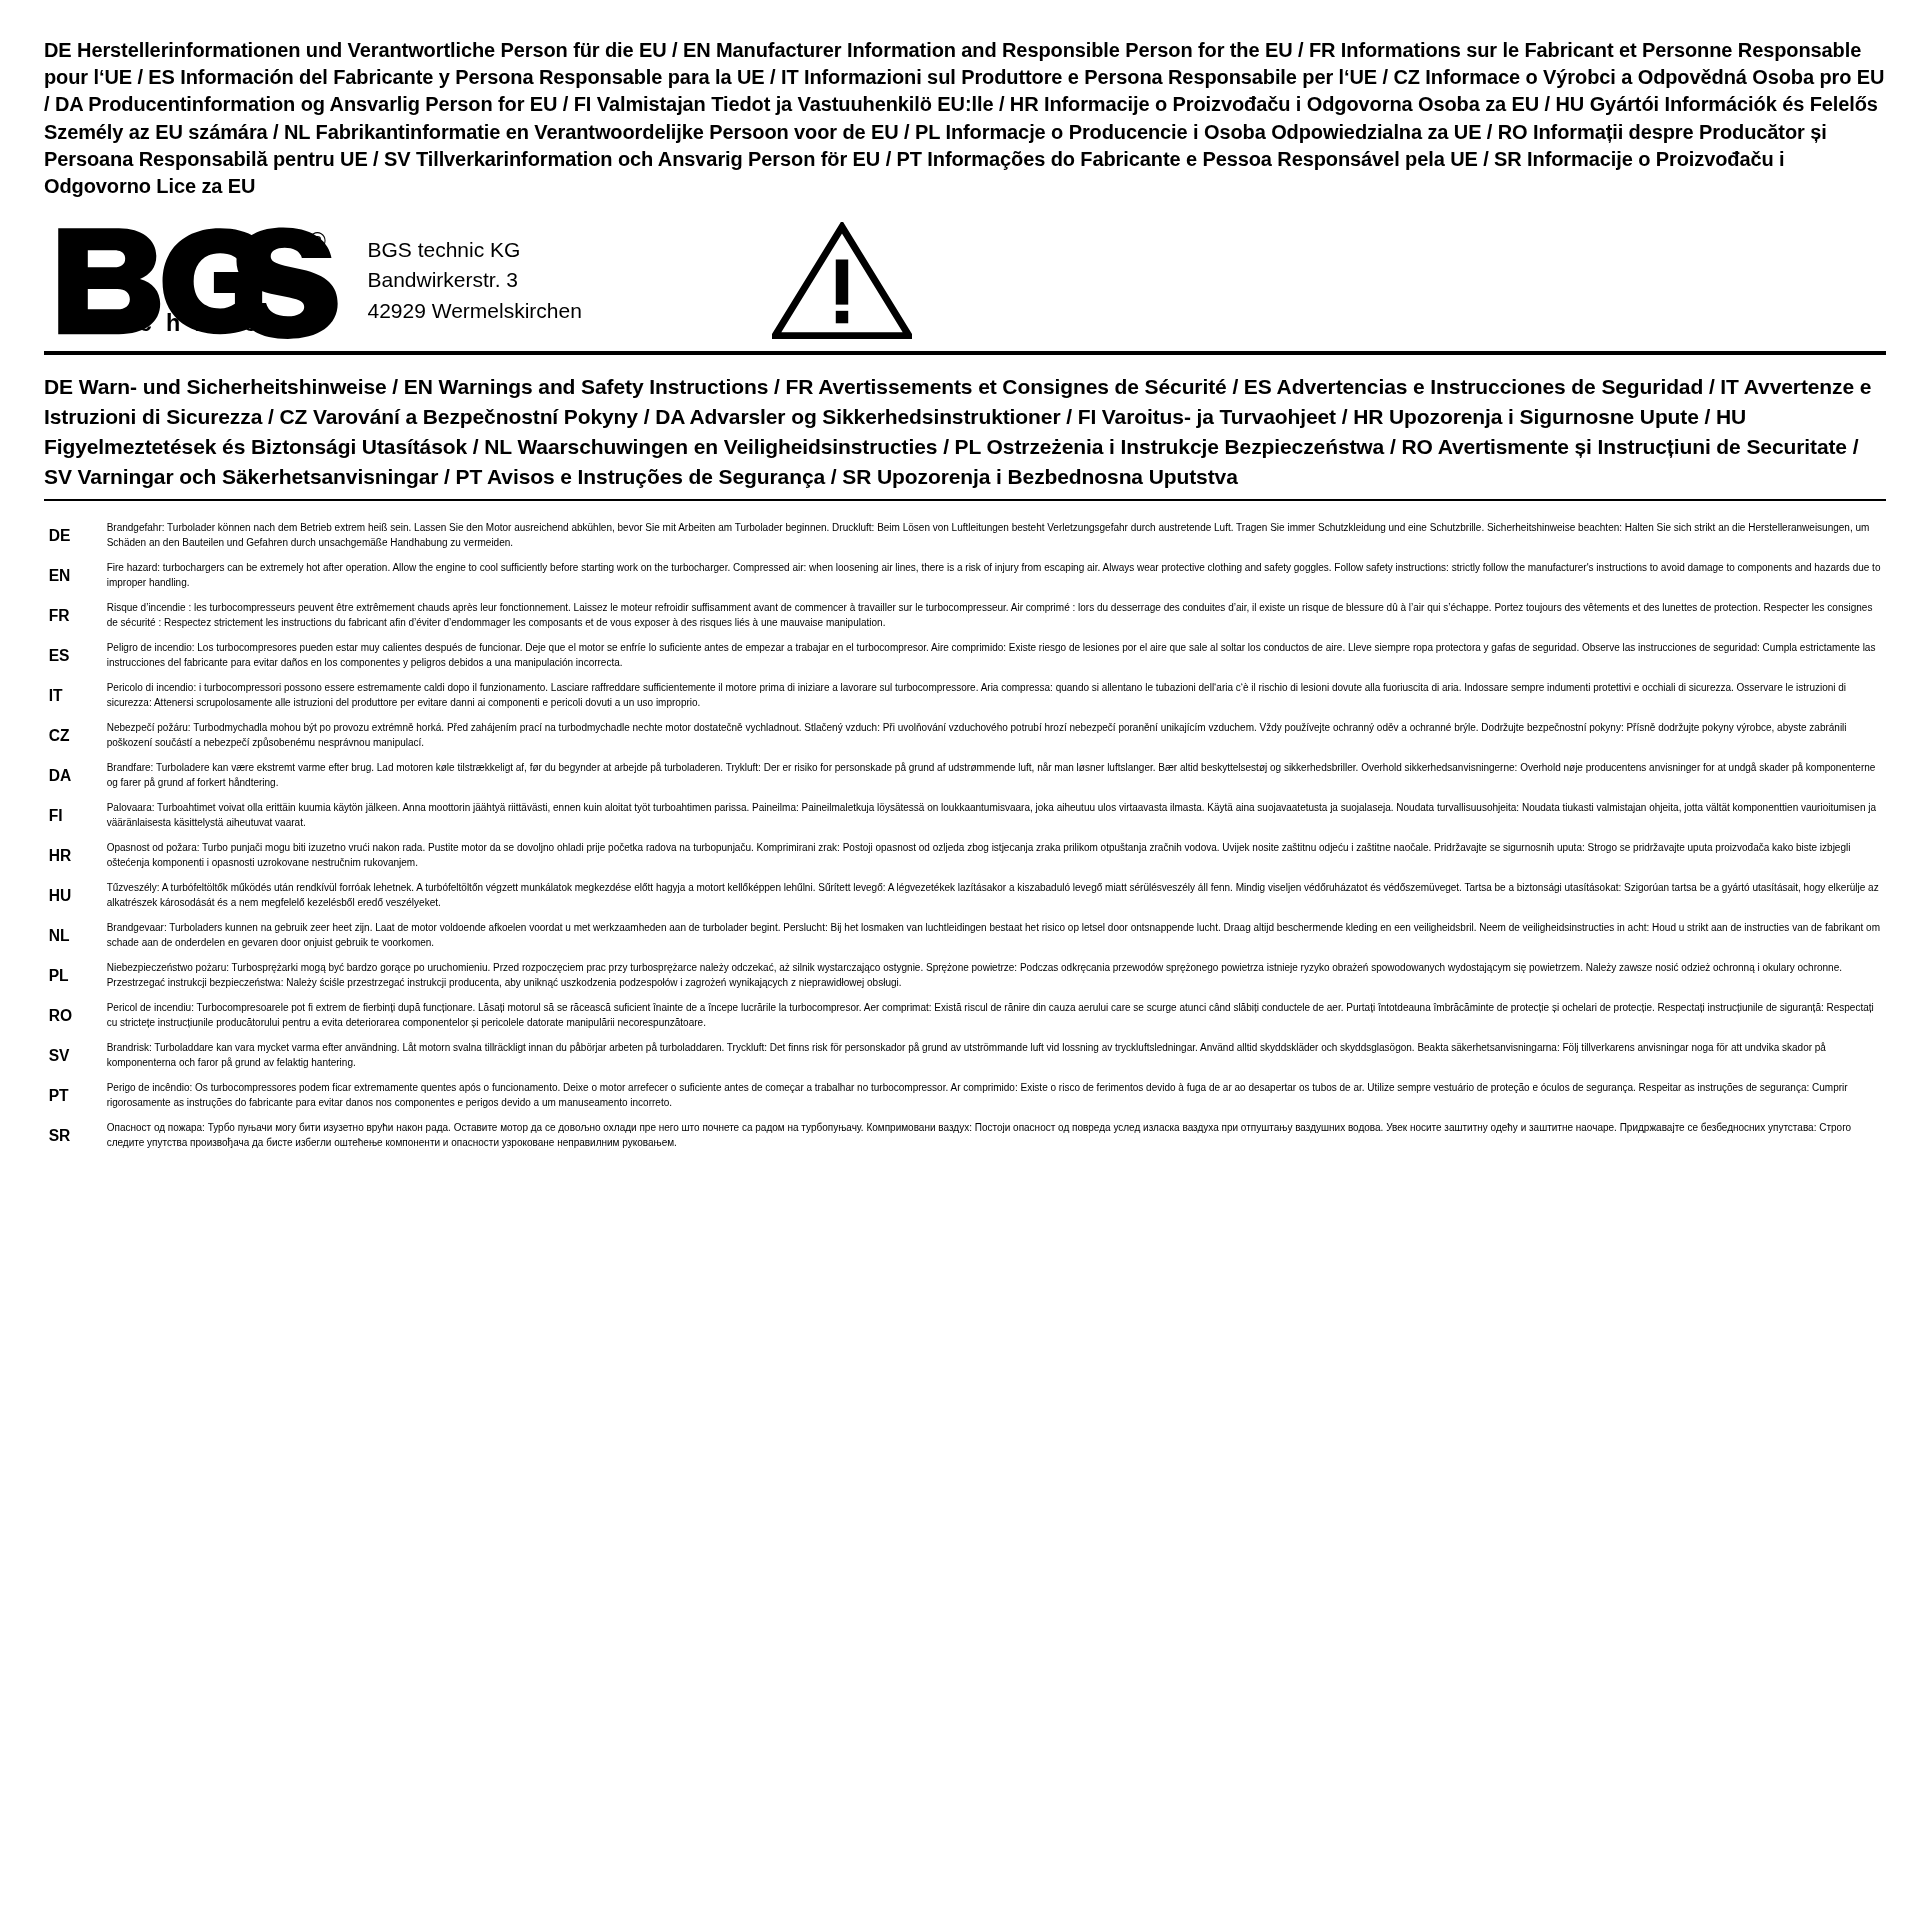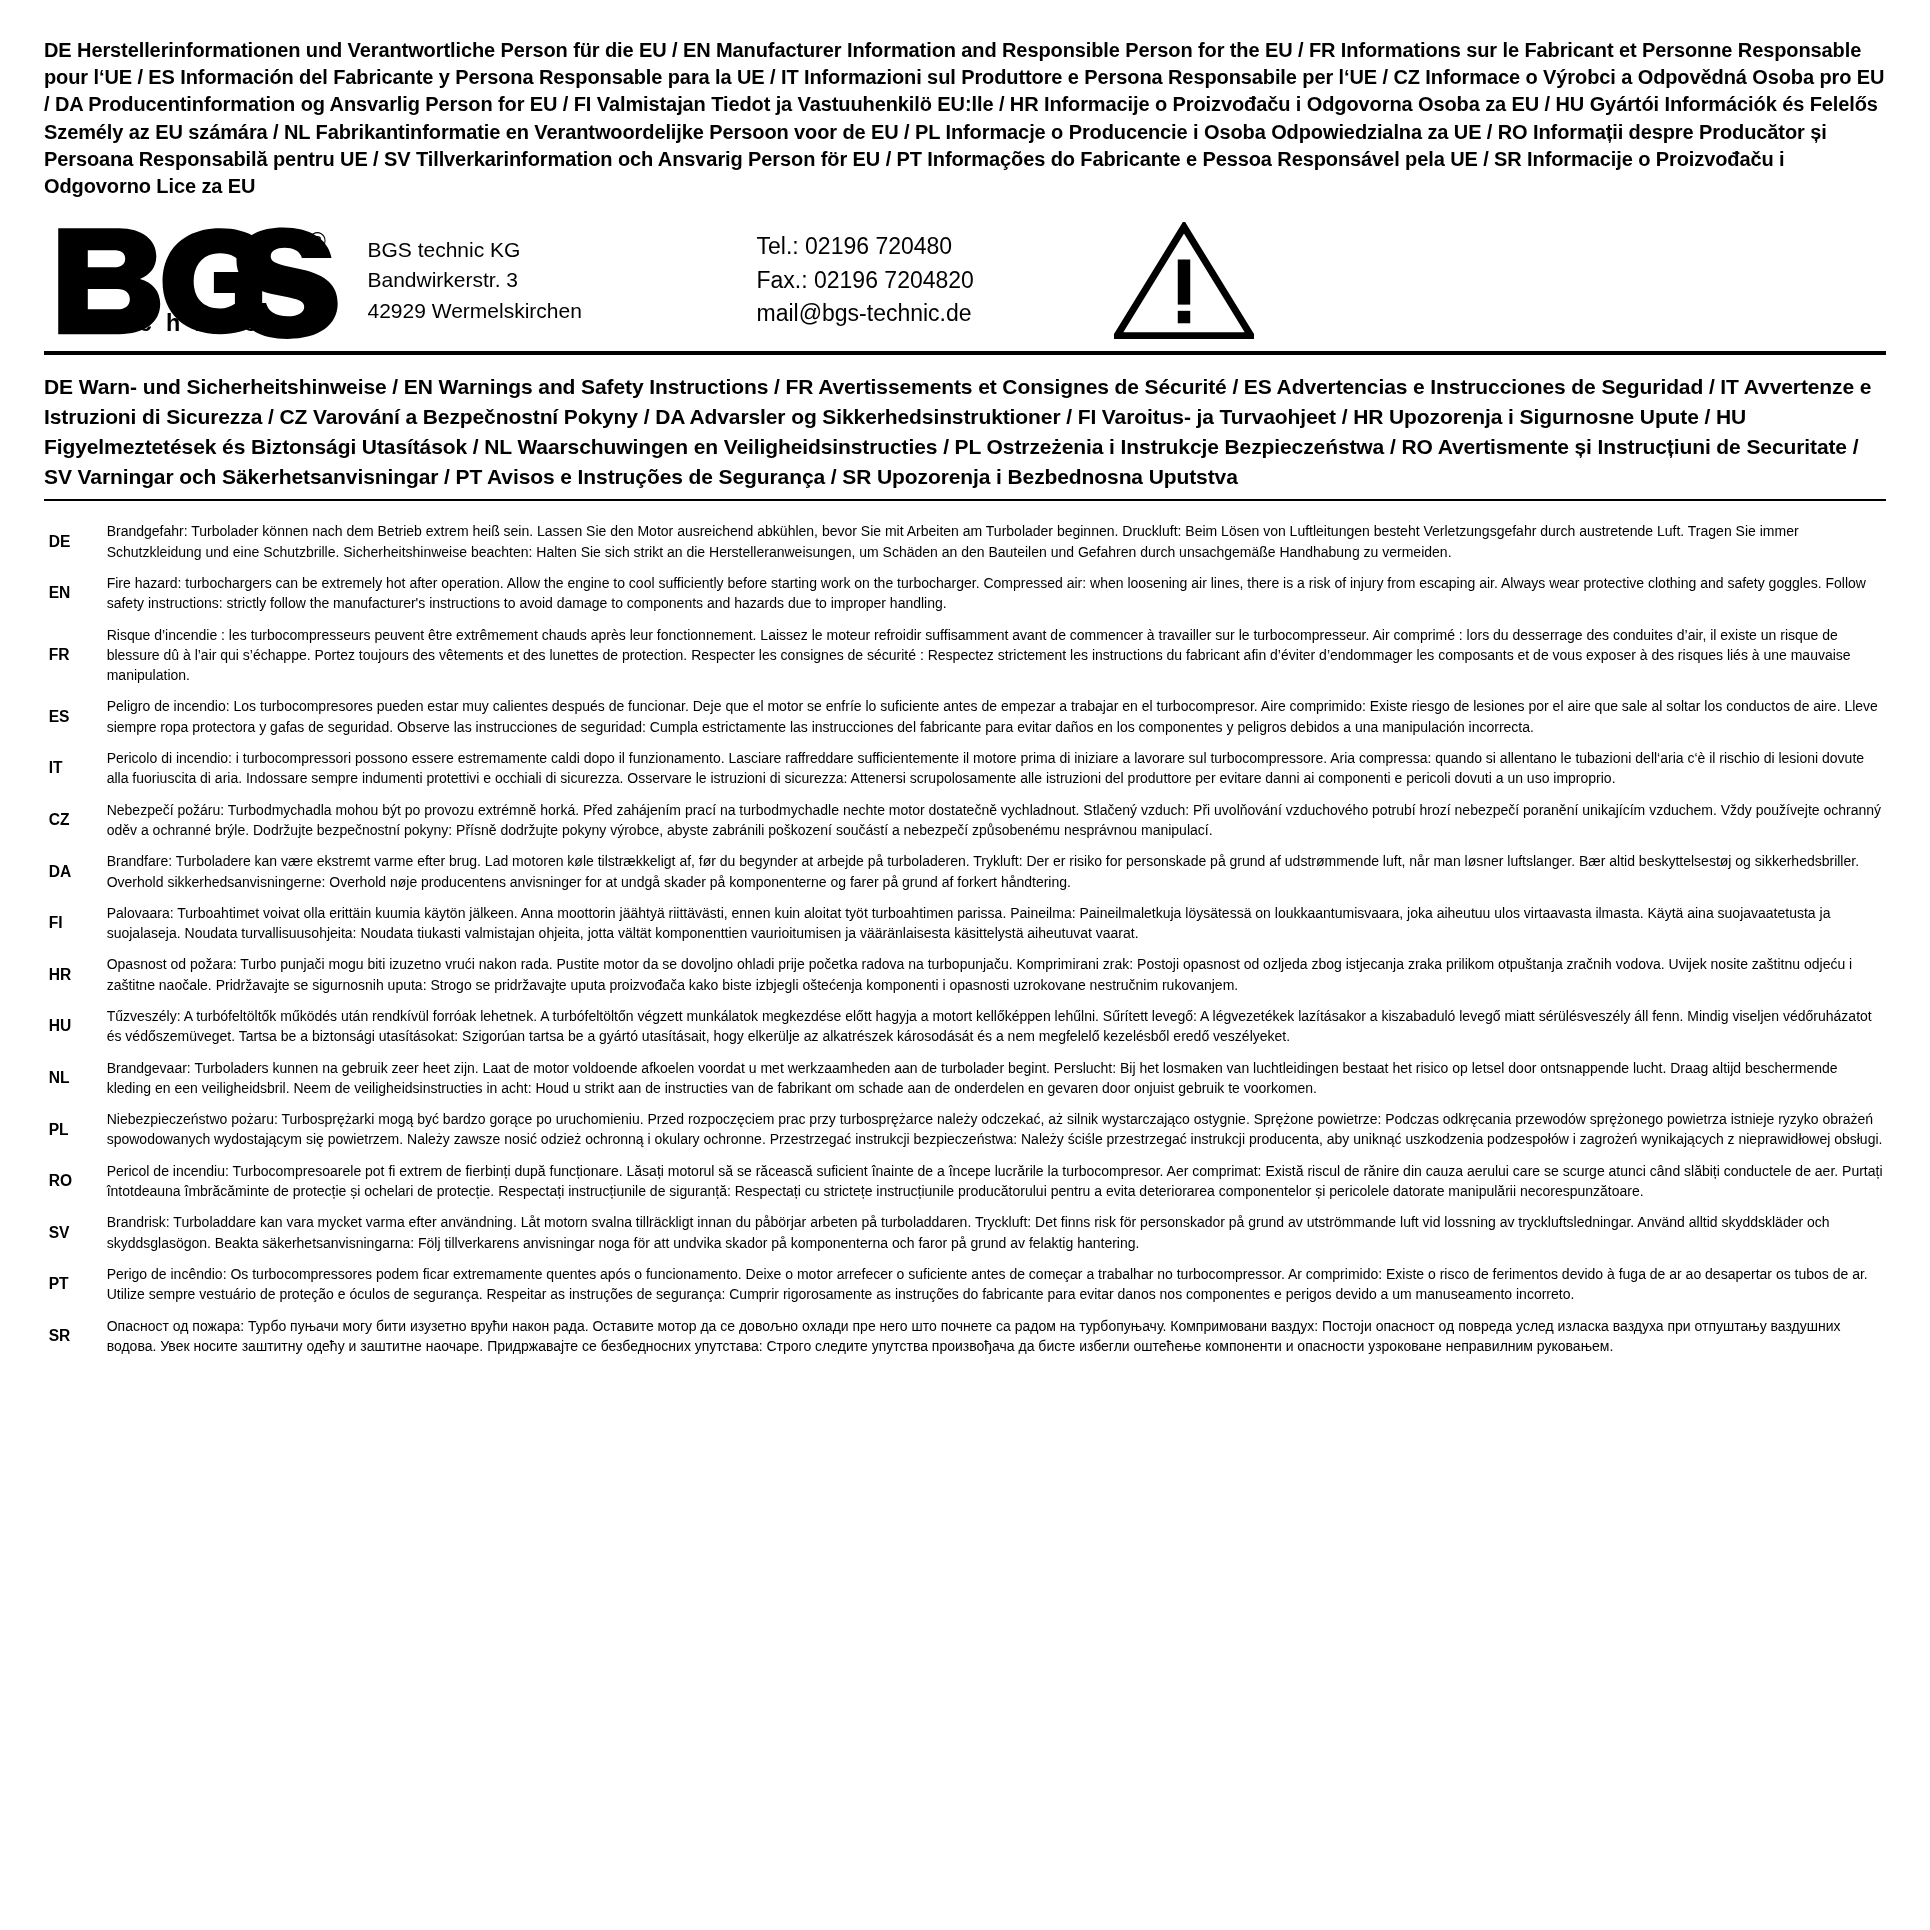--- a/index.html
+++ b/index.html
@@ -93,21 +93,21 @@
   }
   .lang-code {
     flex: 0 0 58px;
     font-size: 15.6px;
     font-weight: bold;
     line-height: 1.45;
     padding-top: 0.8px;
   }
   .lang-text {
     flex: 1 1 auto;
-    font-size: 14px;
+    font-size: 10px;
     line-height: 1.45;
     text-align: left;
     hyphens: none;
   }
 </style>
 </head>
 <body>
 
 <div class="page">
 
@@ -135,25 +135,20 @@
         <text x="48" y="140" font-family="Liberation Sans, sans-serif" font-size="30" letter-spacing="5" font-weight="bold" fill="#000">t e c h n i c</text>
       </svg>
     </div>
 
     <div class="addr">
       <div>BGS technic KG</div>
       <div>Bandwirkerstr. 3</div>
       <div>42929 Wermelskirchen</div>
     </div>
 
-    <div class="contact">
-      <div>Tel.: 02196 720480</div>
-      <div>Fax.: 02196 7204820</div>
-      <div>mail@bgs-technic.de</div>
-    </div>
 
 
     <div class="warn-tri">
       <svg width="140" height="117" viewBox="0 0 180 150">
         <polygon points="90,6 176,146 4,146" fill="none" stroke="#000" stroke-width="9" stroke-linejoin="miter"></polygon>
         <rect x="82" y="48" width="16" height="58" fill="#000"></rect>
         <rect x="82" y="114" width="16" height="16" fill="#000"></rect>
       </svg>
     </div>
   </div>

